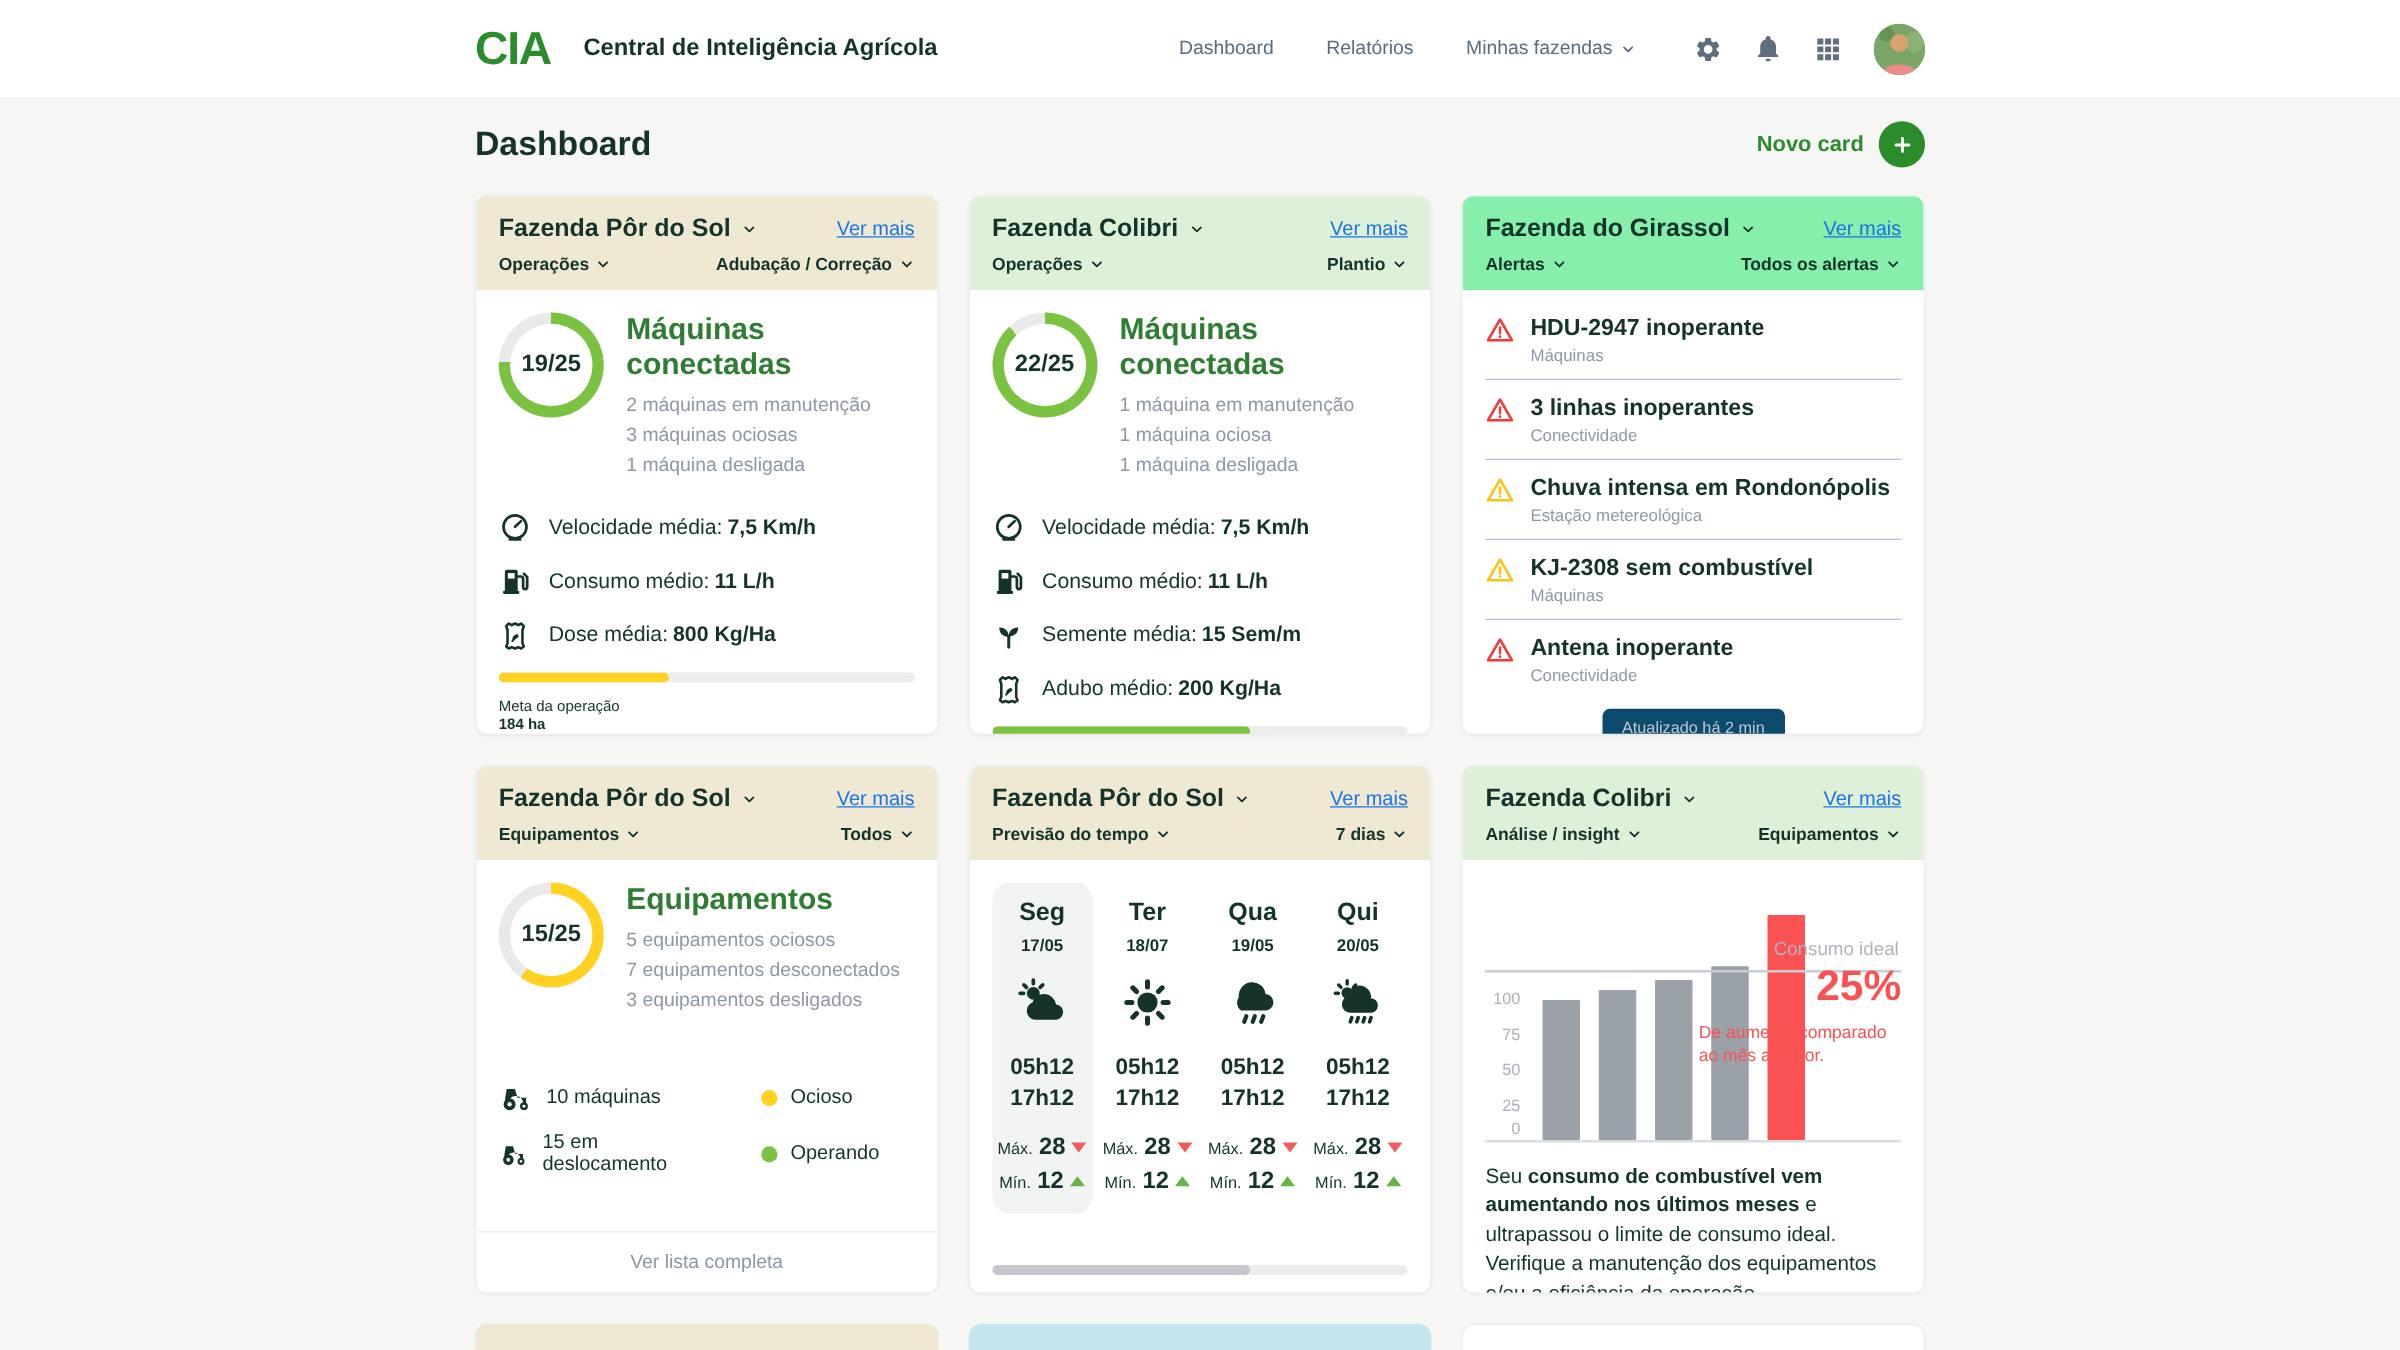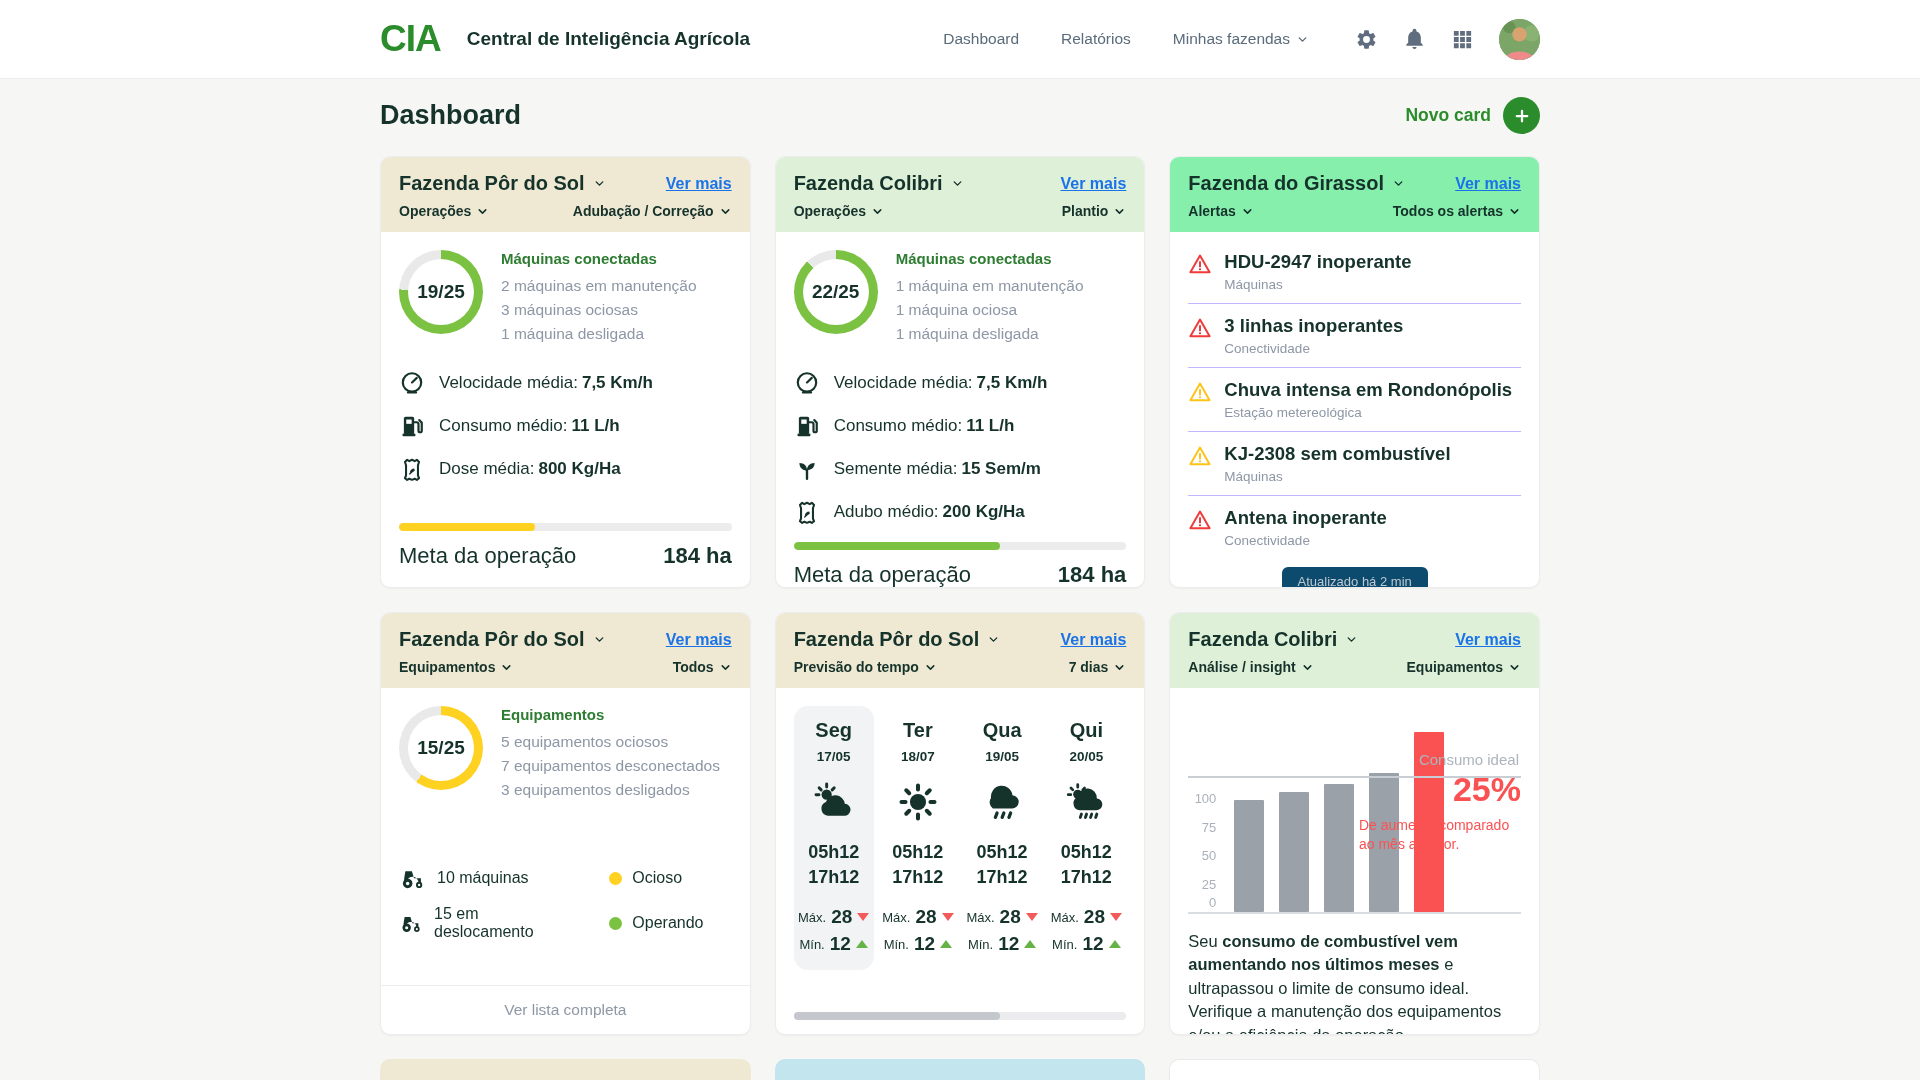--- a/index.html
+++ b/index.html
@@ -34,47 +34,47 @@
   .card { background:#fff; border:1px solid #ebedee; border-radius:10px; overflow:hidden;
           display:flex; flex-direction:column; box-shadow:0 1px 2px rgba(0,0,0,.04); }
   .h-row1 { height:432px; }
   .h-row2 { height:423px; }
   .chead { padding:15px 18px 13px; }
   .chead-beige { background:#efe9d3; }
   .chead-green { background:#def0d8; }
   .chead-blue  { background:#86efac; }
   .chead-top { display:flex; align-items:center; justify-content:space-between; }
   .farm { display:flex; align-items:center; gap:8px; font-size:20px; font-weight:700; cursor:pointer; }
-  .vermais { font-size:16px; font-weight:700; color:#1a73e8; text-decoration:underline; cursor:pointer; }
+  .vermais { font-size:16px; font-weight:400; color:#1a73e8; text-decoration:underline; cursor:pointer; }
   .chead-sub { margin-top:8px; display:flex; align-items:center; justify-content:space-between; }
   .subdrop { display:flex; align-items:center; gap:5px; font-size:14px; font-weight:700; cursor:pointer; }
   .chev { width:13px; height:13px; flex:none; }
   .cbody { flex:1; padding:18px; display:flex; flex-direction:column; min-height:0; }
 
   
   .donut-row { display:flex; gap:18px; align-items:flex-start; }
   .donut { width:84px; height:84px; border-radius:50%; position:relative; flex:none;
            display:flex; align-items:center; justify-content:center; }
   .donut::before { content:""; position:absolute; inset:9px; background:#fff; border-radius:50%; }
   .donut-val { position:relative; font-size:19px; font-weight:700; }
-  .dblock-title { font-size:15px; font-weight:700; color:#2e7d32; margin-bottom:7px; }
+  .dblock-title { font-size:24px; font-weight:700; color:#2e7d32; margin-bottom:7px; }
   .dblock-item { font-size:15.5px; color:#8d97a5; line-height:1.55; }
 
   
   .stats { margin-top:24px; }
   .stat { display:flex; align-items:center; gap:14px; margin-bottom:17px; }
   .stat svg { width:26px; height:26px; flex:none; color:#15322b; }
   .stat-text { font-size:17px; }
   .stat-val { font-weight:700; margin-left:4px; }
 
   
   .progress-wrap { margin-top:auto; }
   .progress-track { height:8px; background:#ececec; border-radius:4px; overflow:hidden; }
   .progress-fill { height:100%; border-radius:4px; }
-  .meta-row { display:flex; justify-content:space-between; margin-top:12px; font-size:22px; }
+  .meta-row { display:flex; justify-content:space-between; margin-top:12px; font-size:12px;flex-direction:column; }
   .meta-val { font-weight:700; }
 
   
   .alert-row { display:flex; gap:12px; padding:11px 0; border-bottom:1px solid #c4b5fd; }
   .alert-row.last { border-bottom:none; }
   .alert-row svg { width:24px; height:24px; flex:none; margin-top:1px; }
   .alert-title { font-size:18.5px; font-weight:700; }
   .alert-cat { font-size:13.5px; color:#8d97a5; margin-top:4px; }
   .updated-badge { align-self:center; margin-top:8px; background:#0c4a6e; color:#c2c8cf;
                    font-size:13px; padding:7px 16px; border-radius:6px; }

